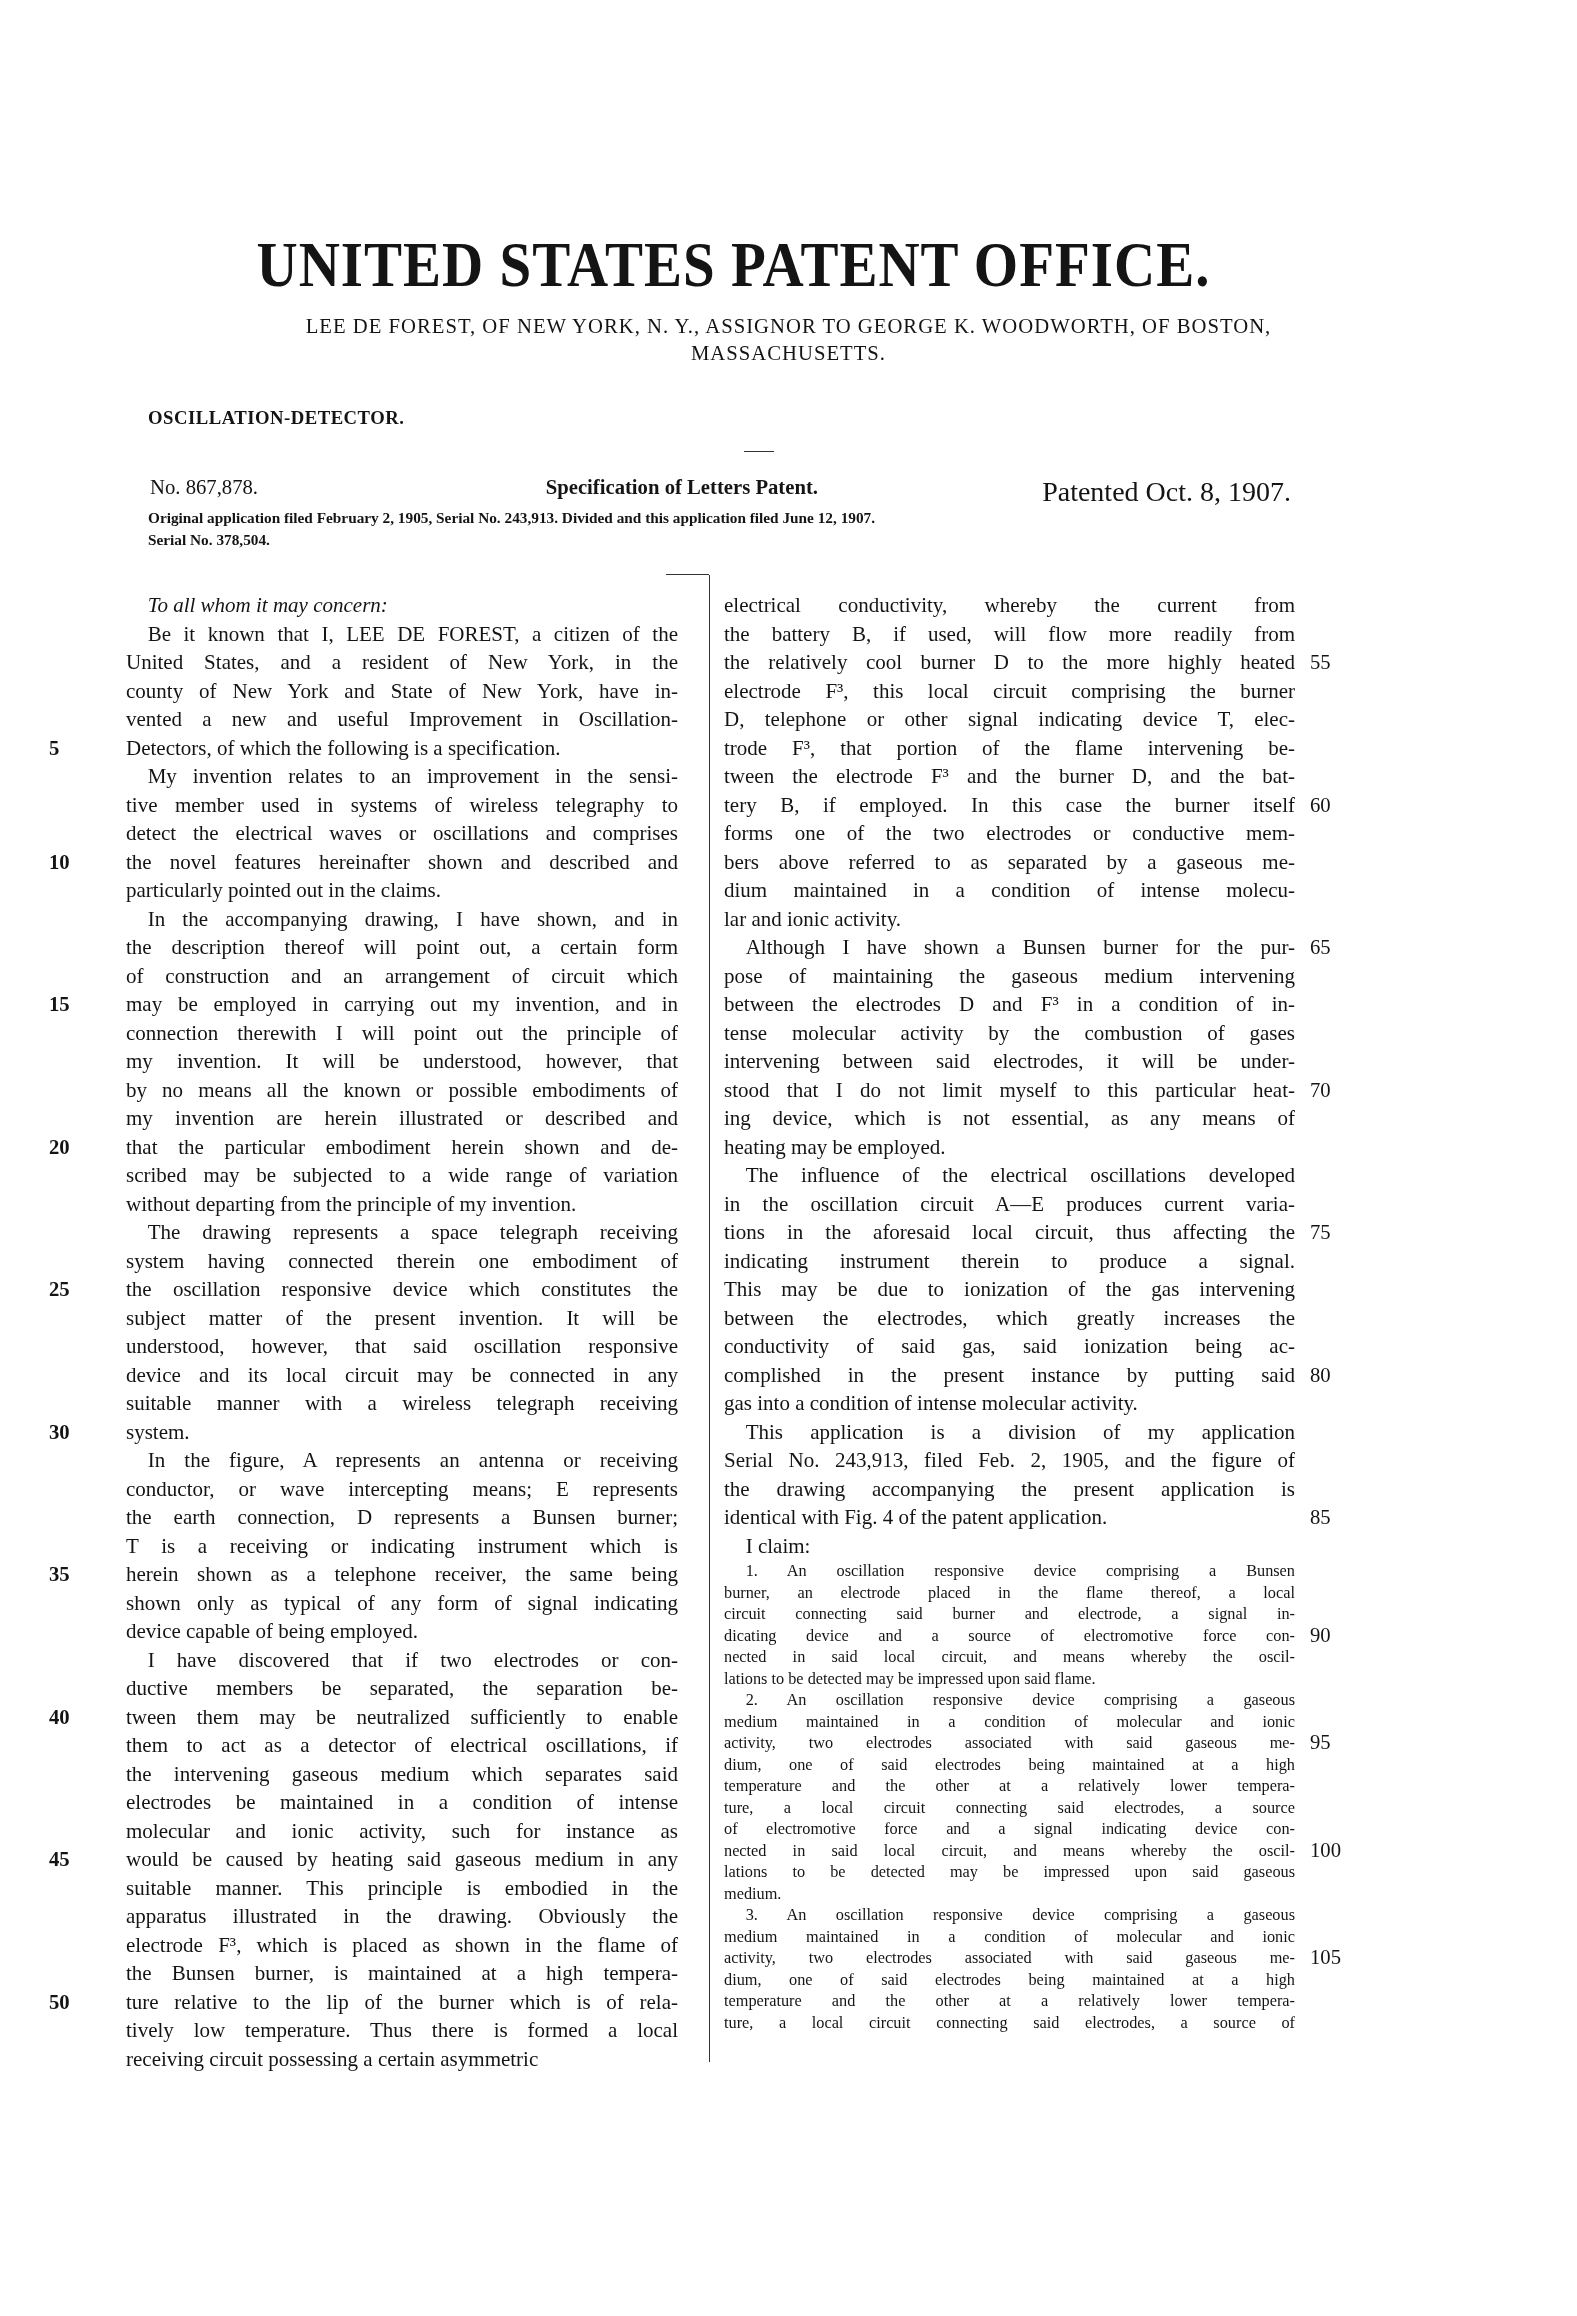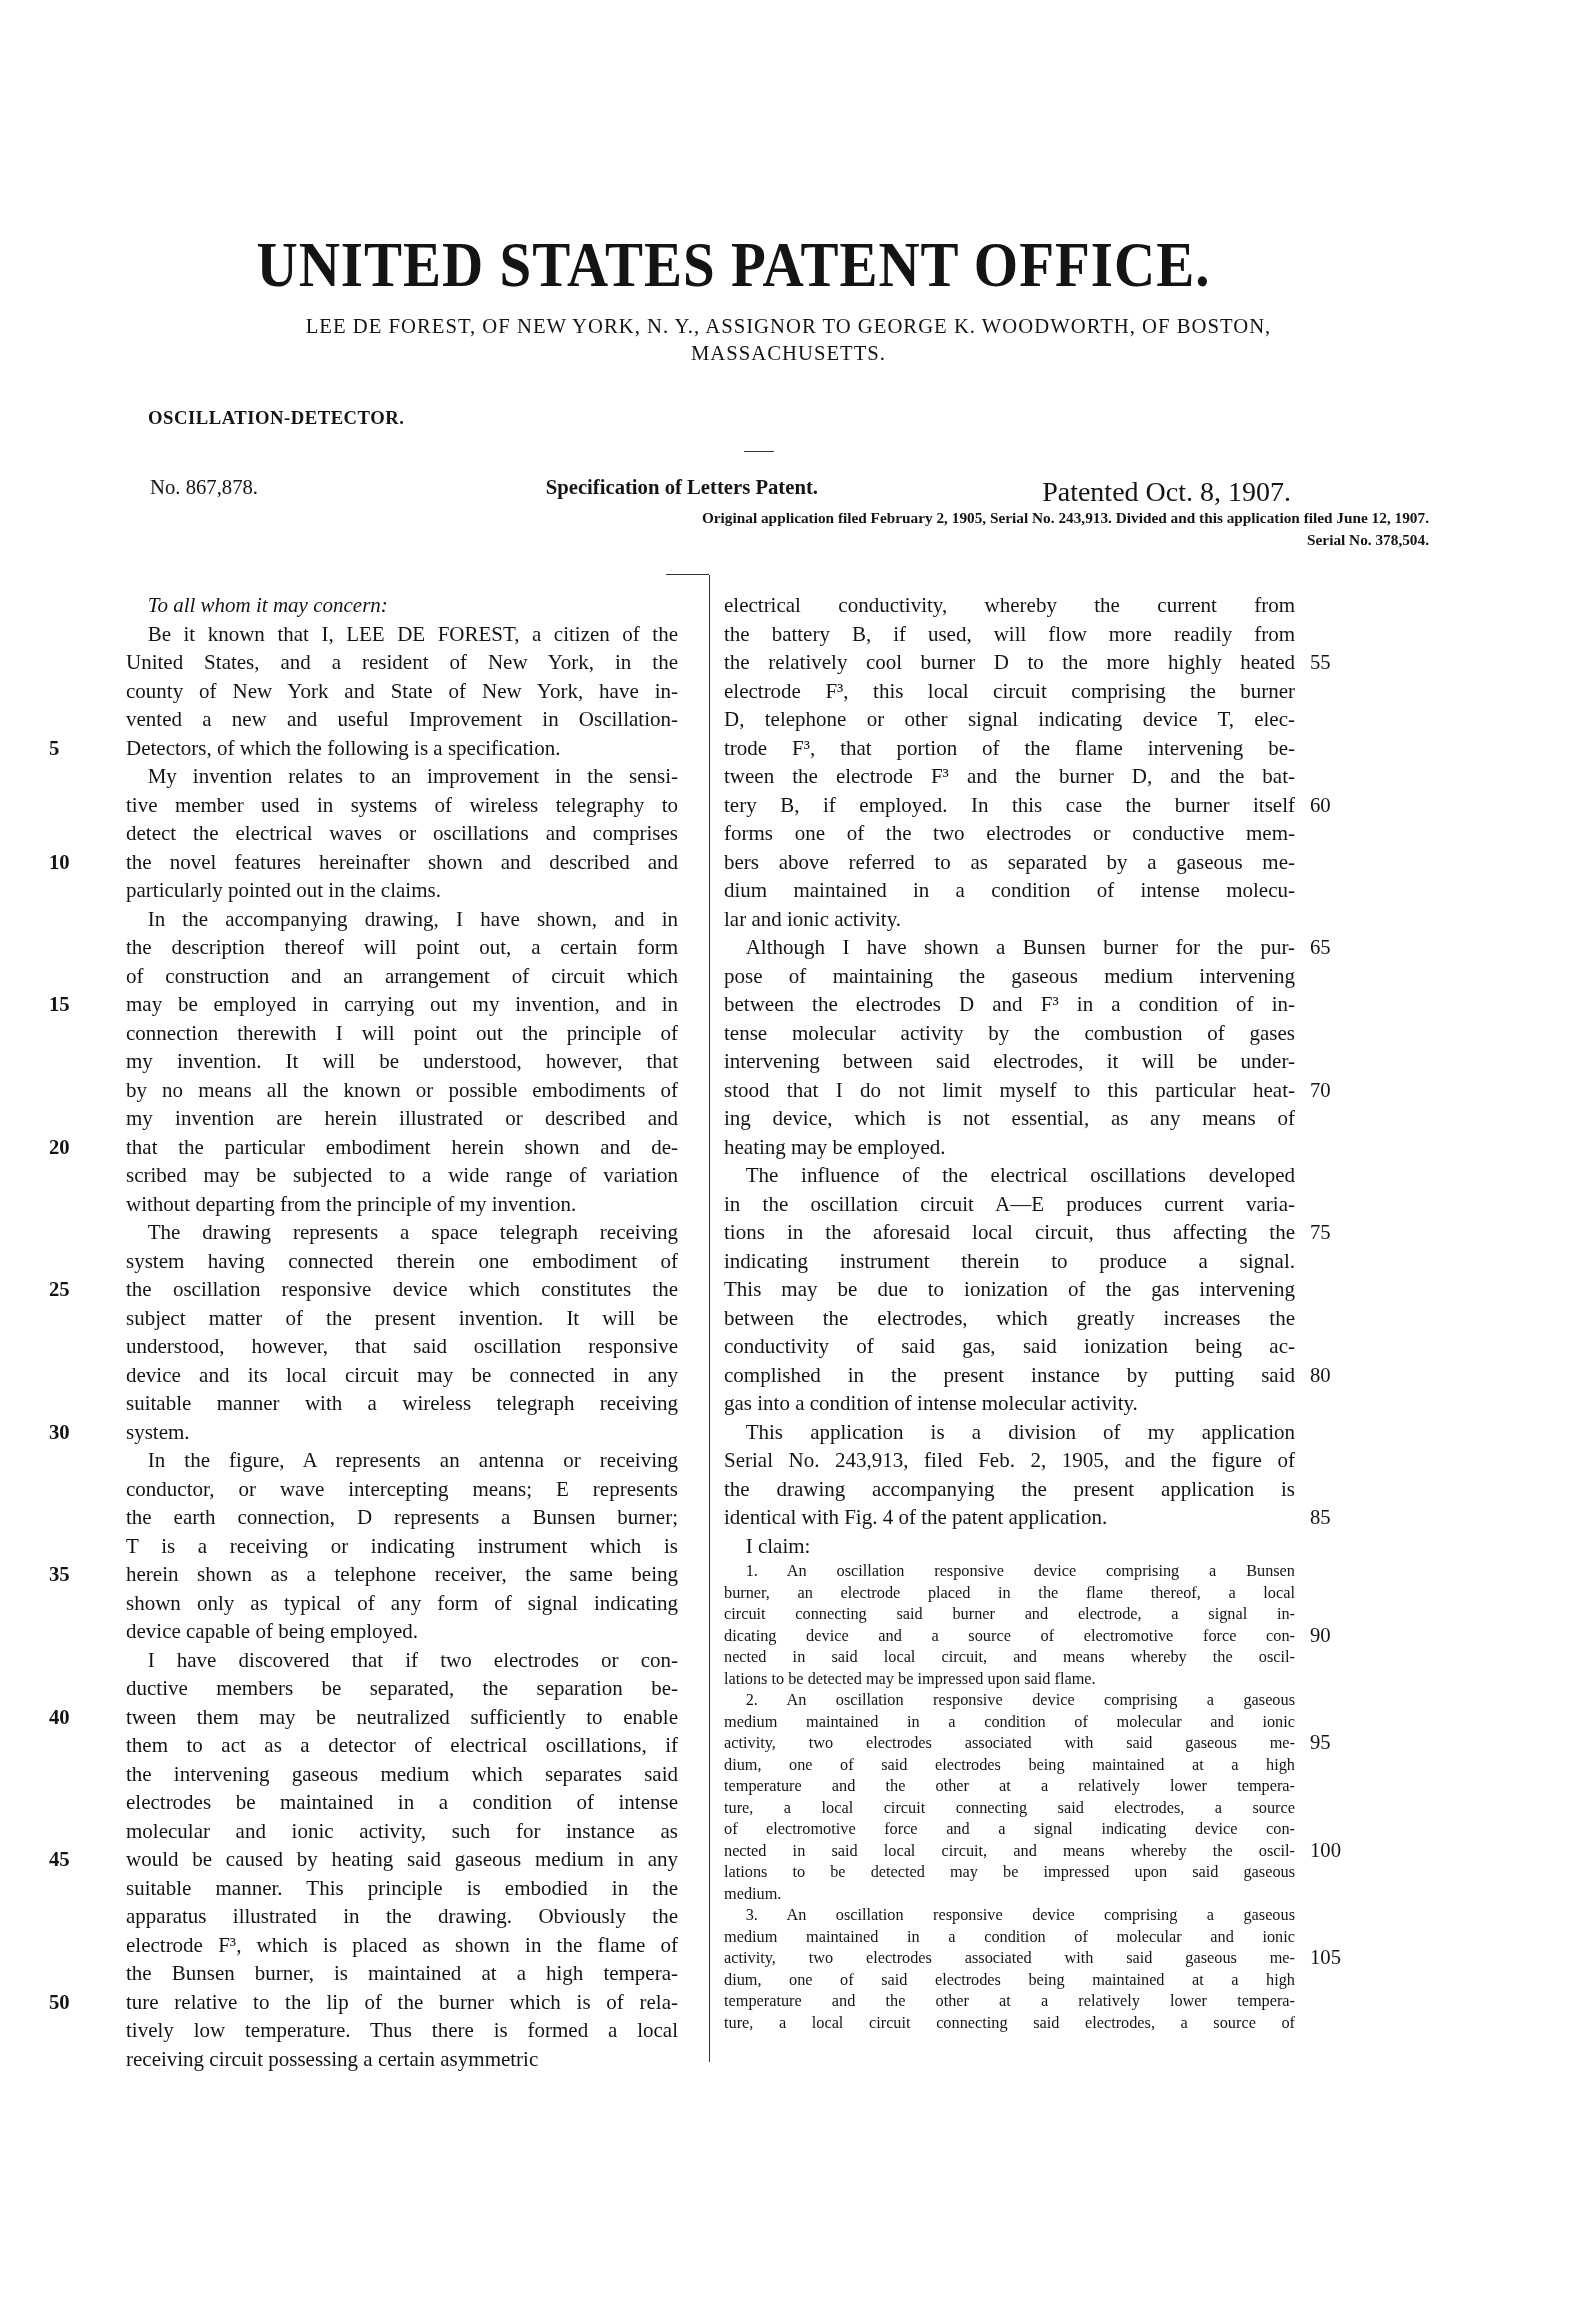--- a/index.html
+++ b/index.html
@@ -18,21 +18,21 @@
   }
   .invention-title {
     position: absolute; left: 148px; top: 407px; width: 1281px; text-align: left;
     font-size: 18.7px; font-weight: bold; letter-spacing: 0.5px;
   }
   .short-rule { position: absolute; left: 744px; top: 451px; width: 29.6px; border-top: 1px solid #333; }
   .patent-no { position: absolute; left: 150px; top: 476px; font-size: 20.7px; font-weight: normal; }
   .spec { position: absolute; left: 300px; top: 476px; width: 325px; font-size: 20.7px; font-weight: bold; text-align: right; }
   .patented { position: absolute; left: 493px; top: 476px; width: 798px; text-align: right; font-size: 28px; }
   .original-app {
-    position: absolute; left: 148px; top: 507px; width: 1281px; text-align: right;
+    position: absolute; left: 148px; top: 507px; width: 1281px; text-align: left;
     font-size: 15.3px; font-weight: bold; line-height: 21.7px;
   }
   .divider-top { position: absolute; left: 666px; top: 574px; width: 43px; border-top: 1px solid #333; }
   .col-divider { position: absolute; left: 709px; top: 575px; height: 1487px; border-left: 1px solid #333; }
   .column { position: absolute; top: 591px; }
   .col-left { left: 126px; width: 552px; }
   .col-right { left: 724px; width: 571px; }
   .line {
     height: 28.5px; line-height: 28.5px; font-size: 21px; white-space: nowrap;
     text-align: justify; text-align-last: justify; position: relative;

